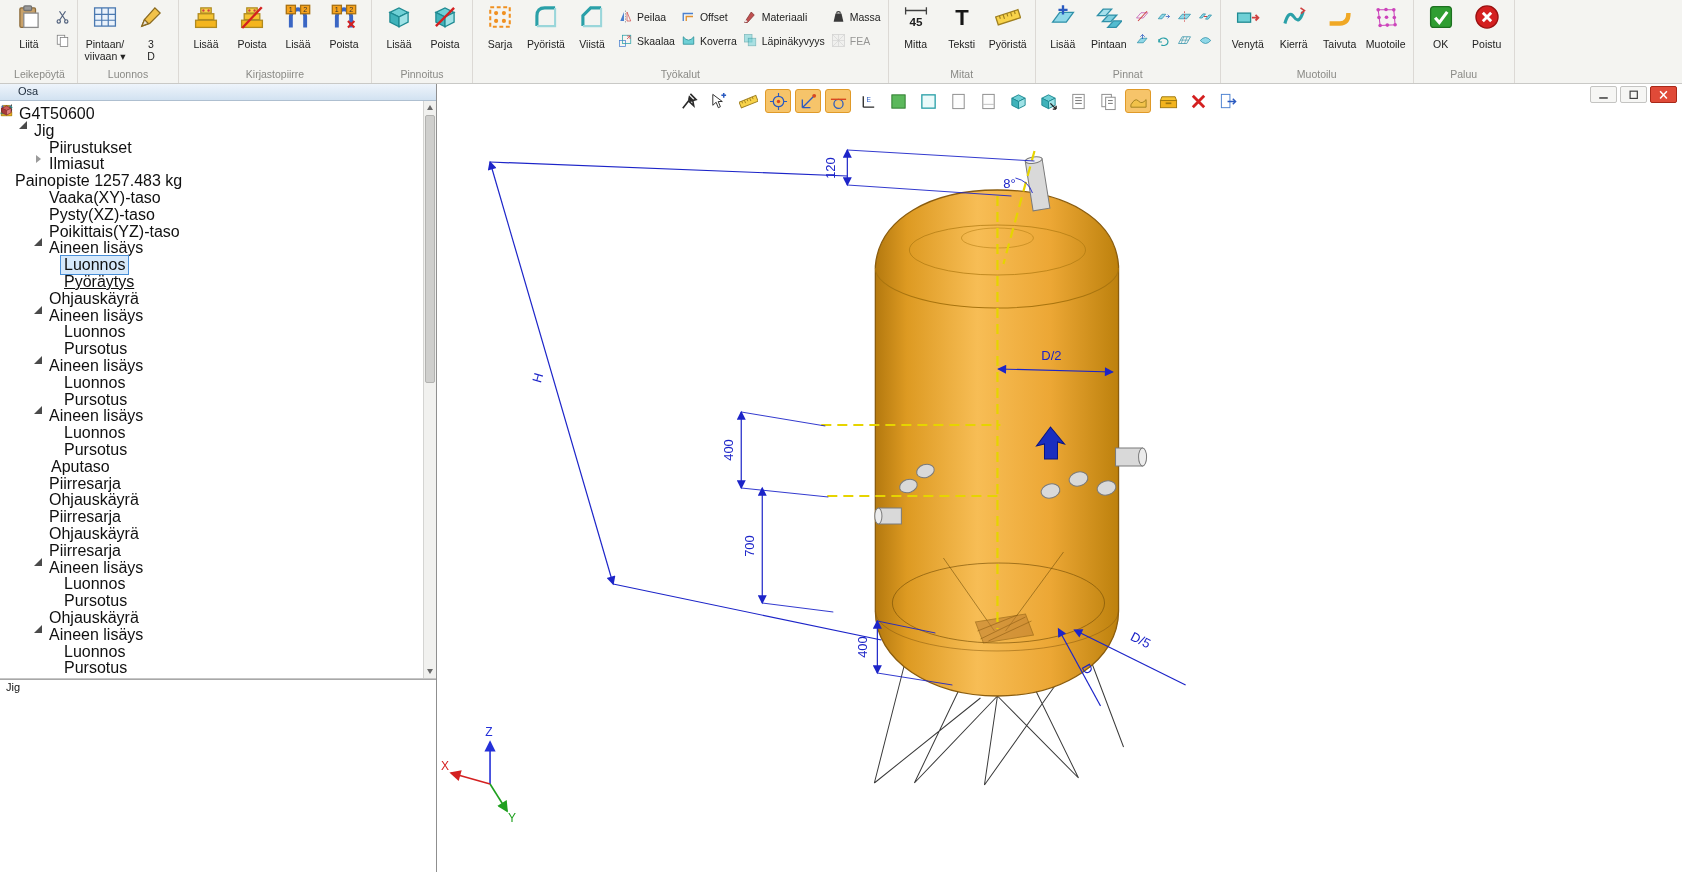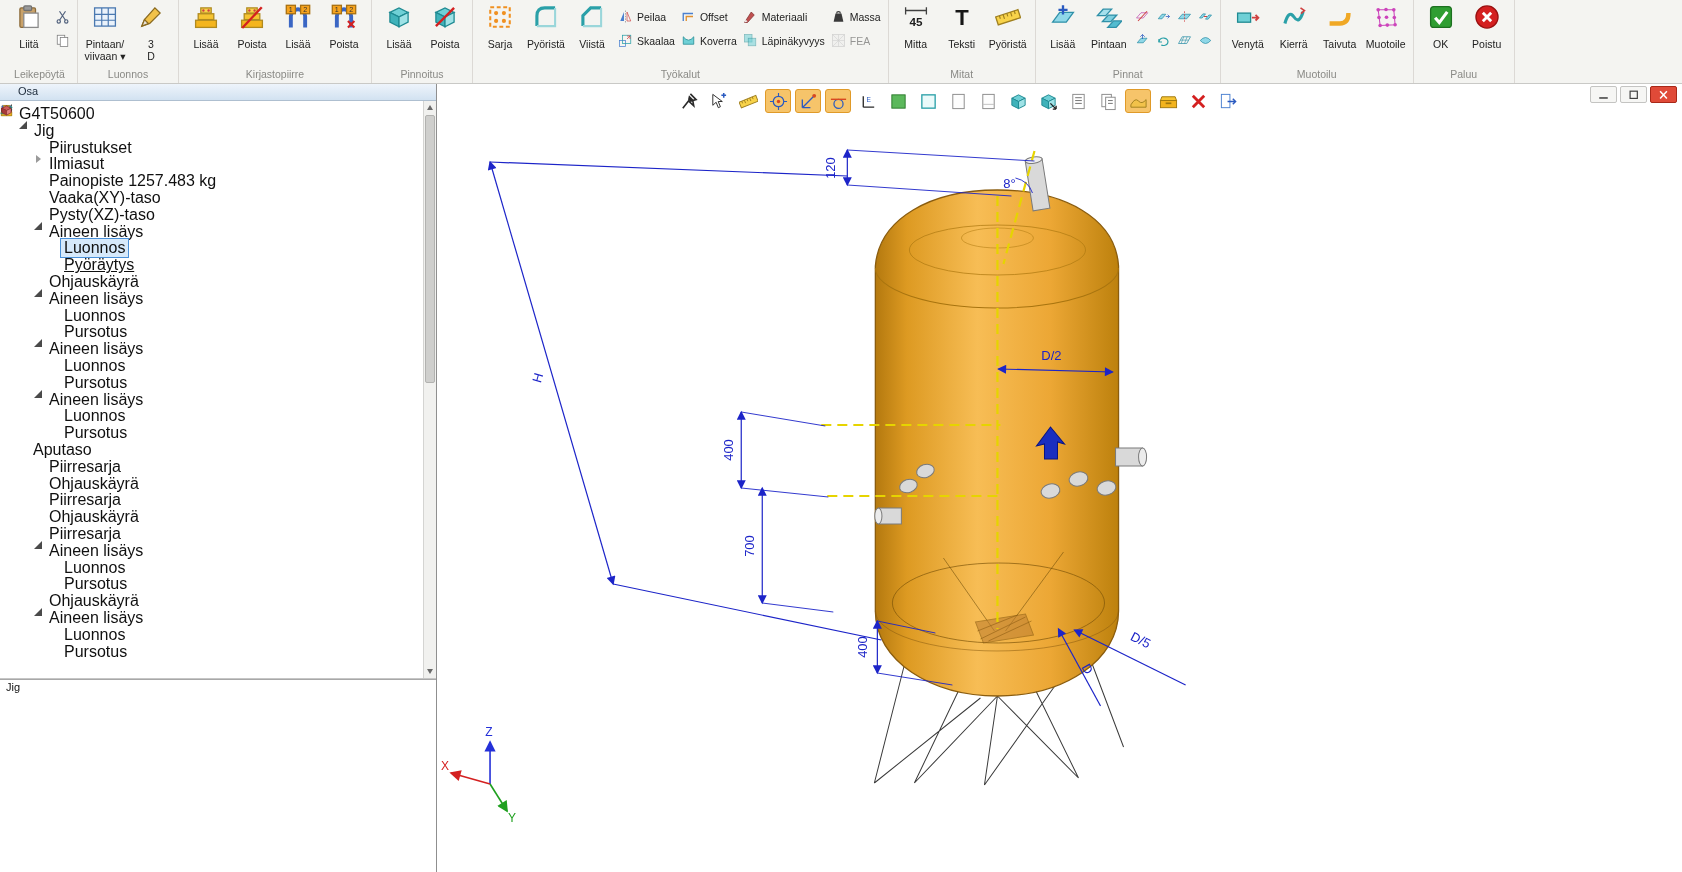--- a/index.html
+++ b/index.html
@@ -563,21 +563,21 @@
                 <span class="icon tree">
                   <svg viewBox="0 0 20 20">
                     <rect x="2" y="3.5" width="16" height="13" fill="#fff" stroke="#8a8a8a"></rect>
                     <rect x="2" y="3.5" width="16" height="2.8" fill="#d8e4f0"></rect>
                     <path d="M2 8 h16 M9 3.5 V16.5" stroke="#8a8a8a"></path>
                   </svg>
                 </span>
                 <span class="tlbl">Ilmiasut</span>
               </span>
             </div>
-            <div class="trow" style="padding-left: 34px;">
+            <div class="trow" style="">
               <span class="arrow none"></span>
               <span class="selwrap">
                 <span class="icon tree">
                   <svg viewBox="0 0 20 20">
                     <circle cx="10" cy="10" r="7.5" fill="#fff" stroke="#202020"></circle>
                     <path d="M10 2.5 A7.5 7.5 0 0 1 17.5 10 L10 10 Z" fill="#202020"></path>
                     <path d="M10 17.5 A7.5 7.5 0 0 1 2.5 10 L10 10 Z" fill="#202020"></path>
                   </svg>
                 </span>
                 <span class="tlbl">Painopiste 1257.483 kg</span>
@@ -596,20 +596,31 @@
             </div>
             <div class="trow" style="padding-left: 34px;">
               <span class="arrow none"></span>
               <span class="selwrap">
                 <span class="icon tree">
                   <svg viewBox="0 0 20 20">
                     <path d="M2 15 L7 5 H18 L13 15 Z" fill="#e4e4e4" stroke="#7a7a7a"></path>
                   </svg>
                 </span>
                 <span class="tlbl">Pysty(XZ)-taso</span>
+              </span>
+            </div>
+            <div class="trow" style="padding-left: 34px;">
+              <span class="arrow none"></span>
+              <span class="selwrap">
+                <span class="icon tree">
+                  <svg viewBox="0 0 20 20">
+                    <path d="M2 15 L7 5 H18 L13 15 Z" fill="#e4e4e4" stroke="#7a7a7a"></path>
+                  </svg>
+                </span>
+                <span class="tlbl">Poikittais(YZ)-taso</span>
               </span>
             </div>
             <div class="trow" style="padding-left: 34px;">
               <span class="arrow expanded"></span>
               <span class="selwrap">
                 <span class="icon tree">
                   <svg viewBox="0 0 20 20">
                     <rect x="6" y="3" width="8" height="4" fill="#f8d34a" stroke="#b08a20"></rect>
                     <rect x="4" y="7.5" width="12" height="4.5" fill="#f6c431" stroke="#b08a20"></rect>
                     <rect x="2" y="12.5" width="16" height="5.5" fill="#f4b51e" stroke="#b08a20"></rect>
@@ -768,21 +779,21 @@
                 <span class="icon tree">
                   <svg viewBox="0 0 20 20">
                     <path d="M3 6.5 L10 3 L17 6.5 L10 10 Z" fill="#cc5a5a" stroke="#8a2a2a"></path>
                     <path d="M3 6.5 V13.5 L10 17 V10 Z" fill="#a83a3a" stroke="#8a2a2a"></path>
                     <path d="M17 6.5 V13.5 L10 17 V10 Z" fill="#de8080" stroke="#8a2a2a"></path>
                   </svg>
                 </span>
                 <span class="tlbl">Pursotus</span>
               </span>
             </div>
-            <div class="trow" style="padding-left: 18px;">
+            <div class="trow" style="padding-left: 36px;">
               <span class="arrow none"></span>
               <span class="selwrap">
                 <span class="icon tree">
                   <svg viewBox="0 0 20 20">
                     <path d="M2 15 L7 5 H18 L13 15 Z" fill="#f4f4f4" stroke="#a8a8a8"></path>
                   </svg>
                 </span>
                 <span class="tlbl">Aputaso</span>
               </span>
             </div>

